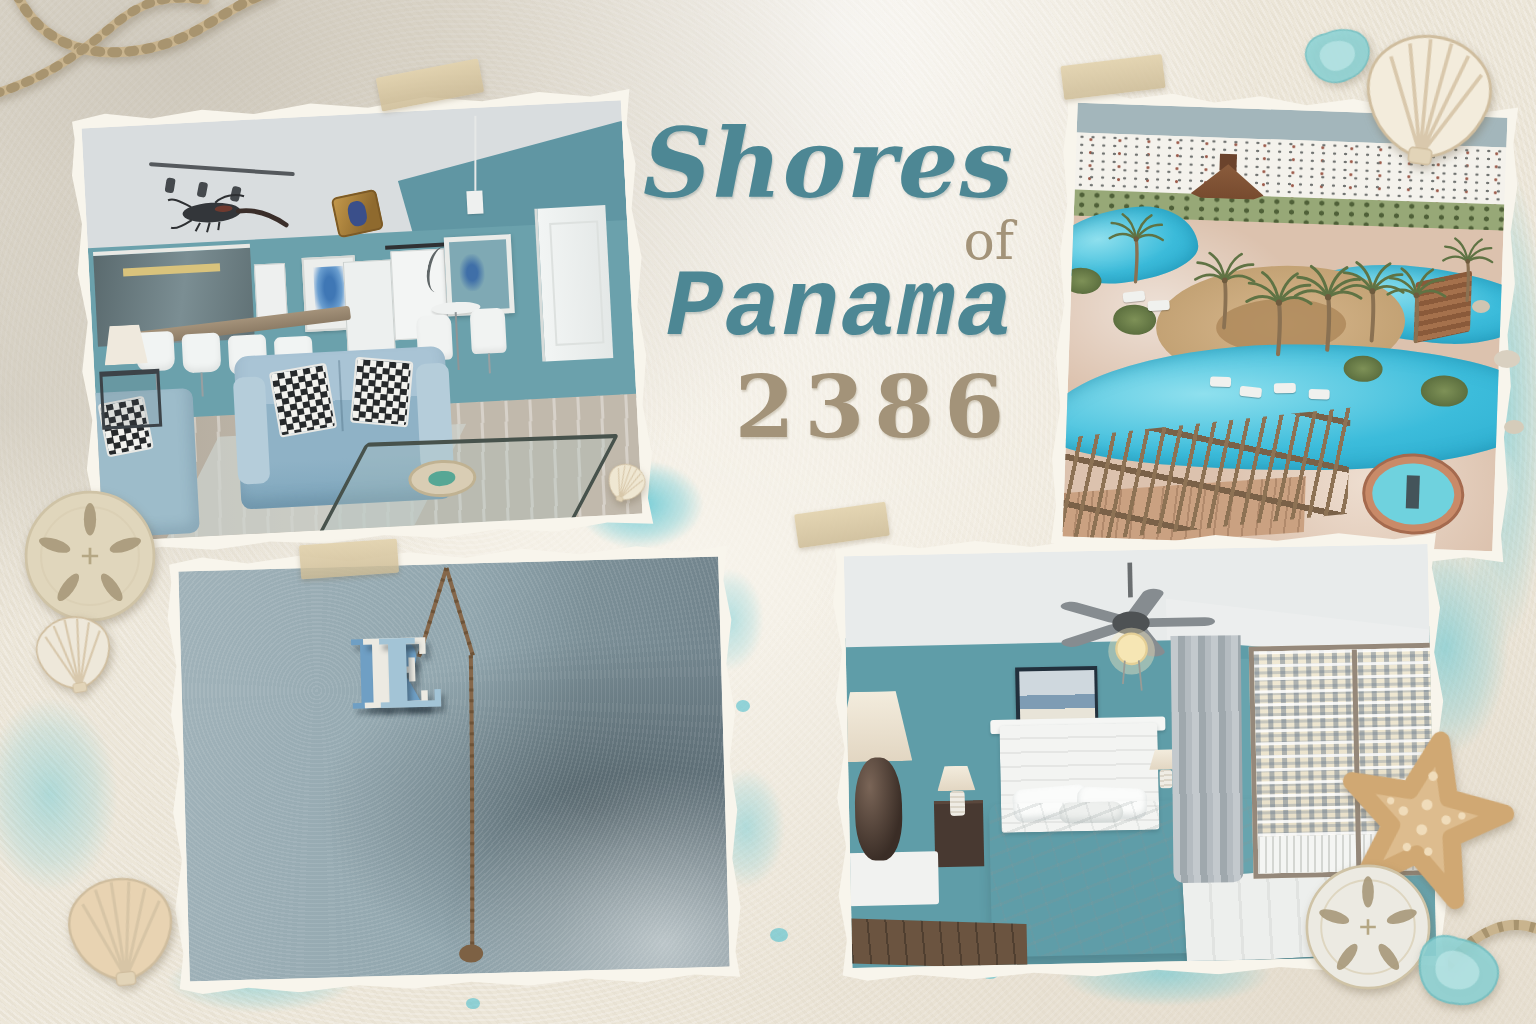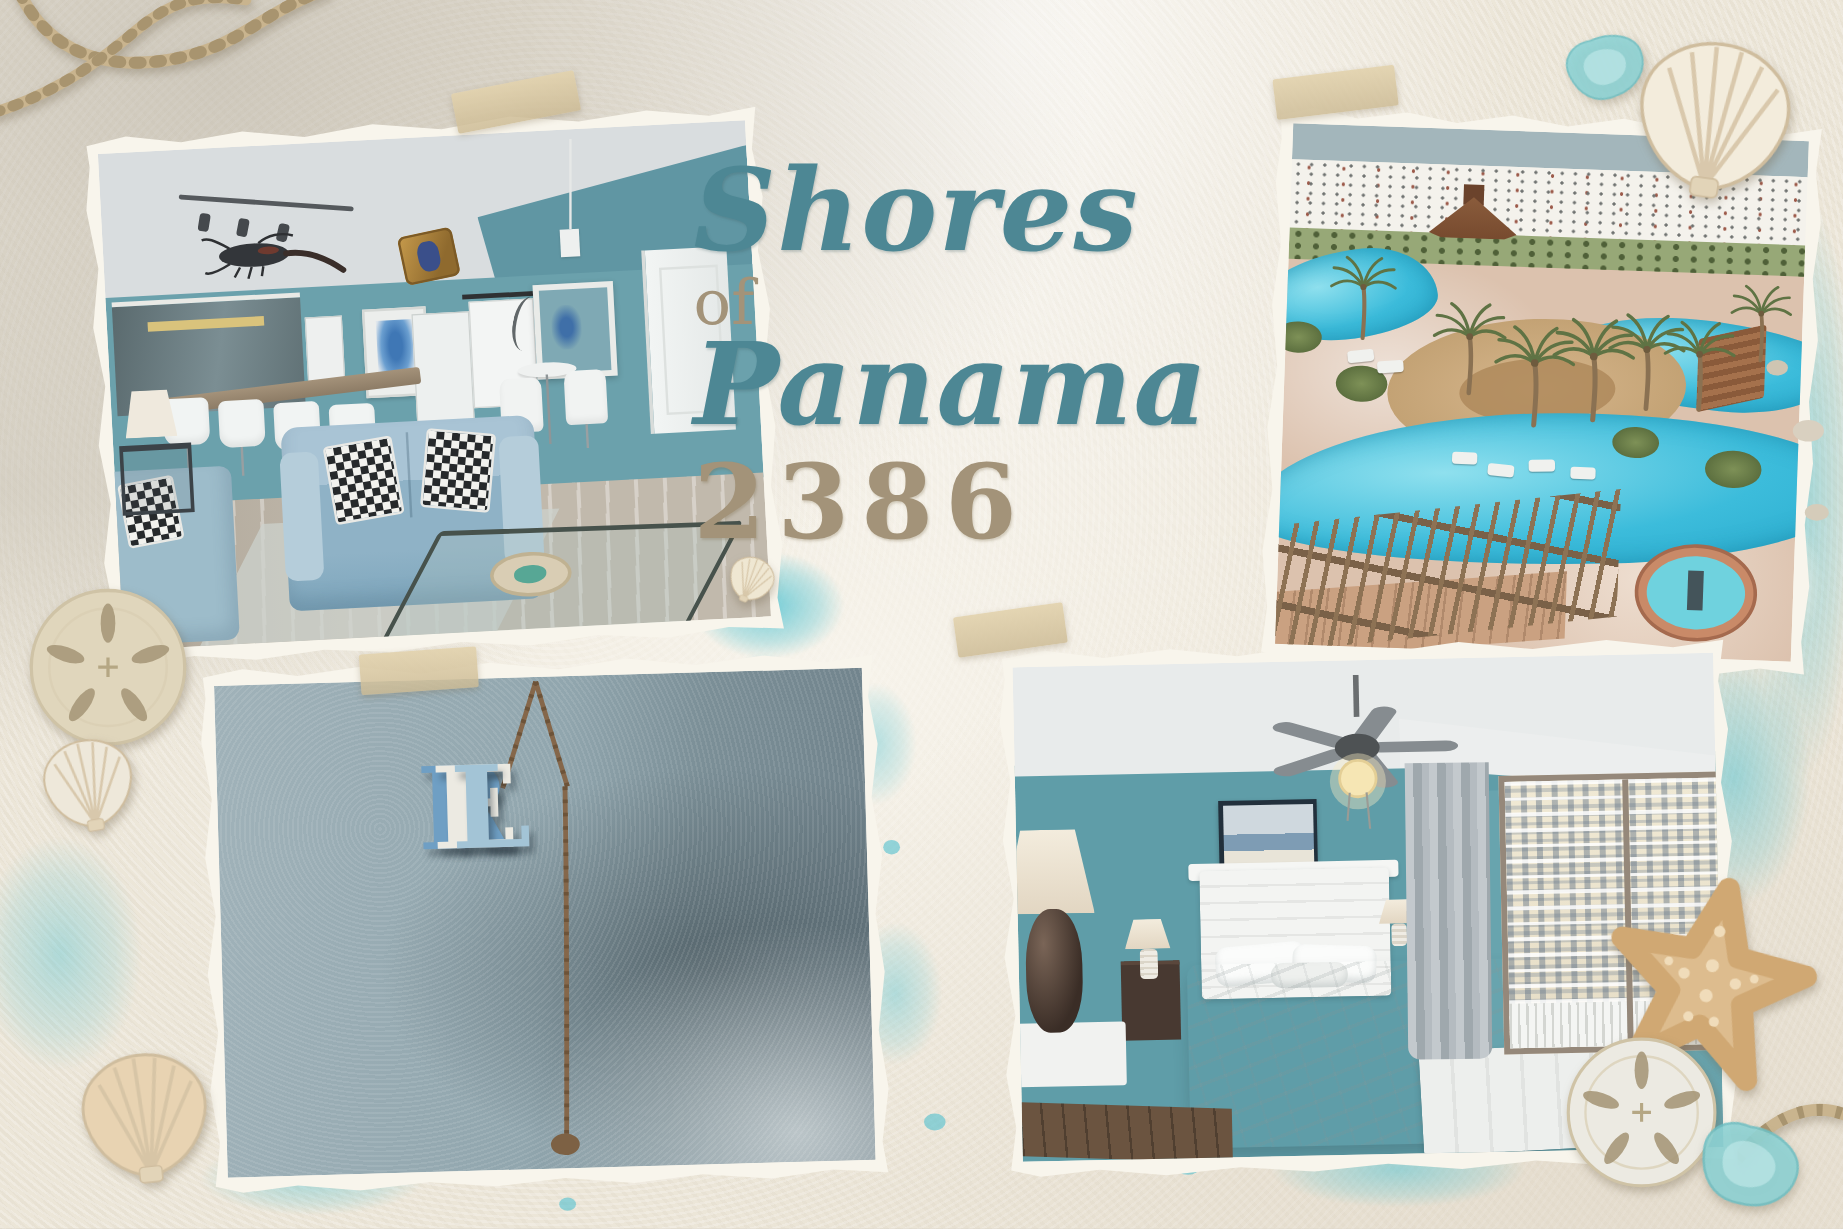--- a/index.html
+++ b/index.html
@@ -28,25 +28,25 @@
   .scene *{position:absolute;}
   .photo1{left:36px;top:82px;width:540px;height:414px;transform:rotate(-3deg);}
   .photo2{left:1014px;top:78px;width:430px;height:434px;transform:rotate(2deg);}
   .photo3{left:128px;top:532px;width:540px;height:410px;transform:rotate(-1.6deg);}
   .photo4{left:792px;top:518px;width:584px;height:412px;transform:rotate(-1.2deg);}
   .tape{position:absolute;height:34px;z-index:30;border-radius:2px;
     background:linear-gradient(180deg, rgba(226,210,173,.9), rgba(203,185,146,.82));
     box-shadow:0 2px 5px rgba(120,100,70,.28);}
   .deco{position:absolute;z-index:40;filter:drop-shadow(2px 4px 4px rgba(110,95,70,.35));}
   
-  .title-block{position:absolute;left:578px;top:128px;width:436px;text-align:left;z-index:20;}
+  .title-block{position:absolute;left:578px;top:116px;width:436px;text-align:right;z-index:20;}
   .t-script{font-style:italic;font-weight:bold;font-size:95px;line-height:1.02;color:#4d8794;
     text-shadow:1px 2px 2px rgba(60,90,95,.25);letter-spacing:1px;}
   .t-of{font-size:52px;color:#a39379;line-height:1.0;margin-top:2px;}
-  .t-panama{margin-top:-6px;}
+  .t-panama{margin-top:-6px;font-family:Liberation Mono, monospace;}
   .t-num{font-weight:bold;font-size:86px;color:#a39379;letter-spacing:10px;line-height:1.0;margin-top:6px;
     text-shadow:1px 2px 2px rgba(110,95,60,.25);}
   
   .s1-ceiling{left:0;top:0;width:100%;height:30%;background:#d9dddf;}
   .s1-soffit-right{right:0;top:5%;width:42%;height:26%;background:#6096a3;
     clip-path:polygon(0 45%,100% 0,100% 100%,6% 100%);}
   .s1-wall{left:0;top:29%;width:100%;height:43%;background:#6ba1ac;}
   .s1-floor{left:0;top:71%;width:100%;height:29%;
     background:#c1b9ac;background-image:repeating-linear-gradient(92deg, rgba(255,255,255,.35) 0 3px, transparent 3px 24px),linear-gradient(90deg, rgba(120,110,95,.25), transparent 40%);}
   .s1-rug{left:17%;top:76%;width:46%;height:24%;background:#ccd1cc;transform:skewX(-30deg);opacity:.75;}

